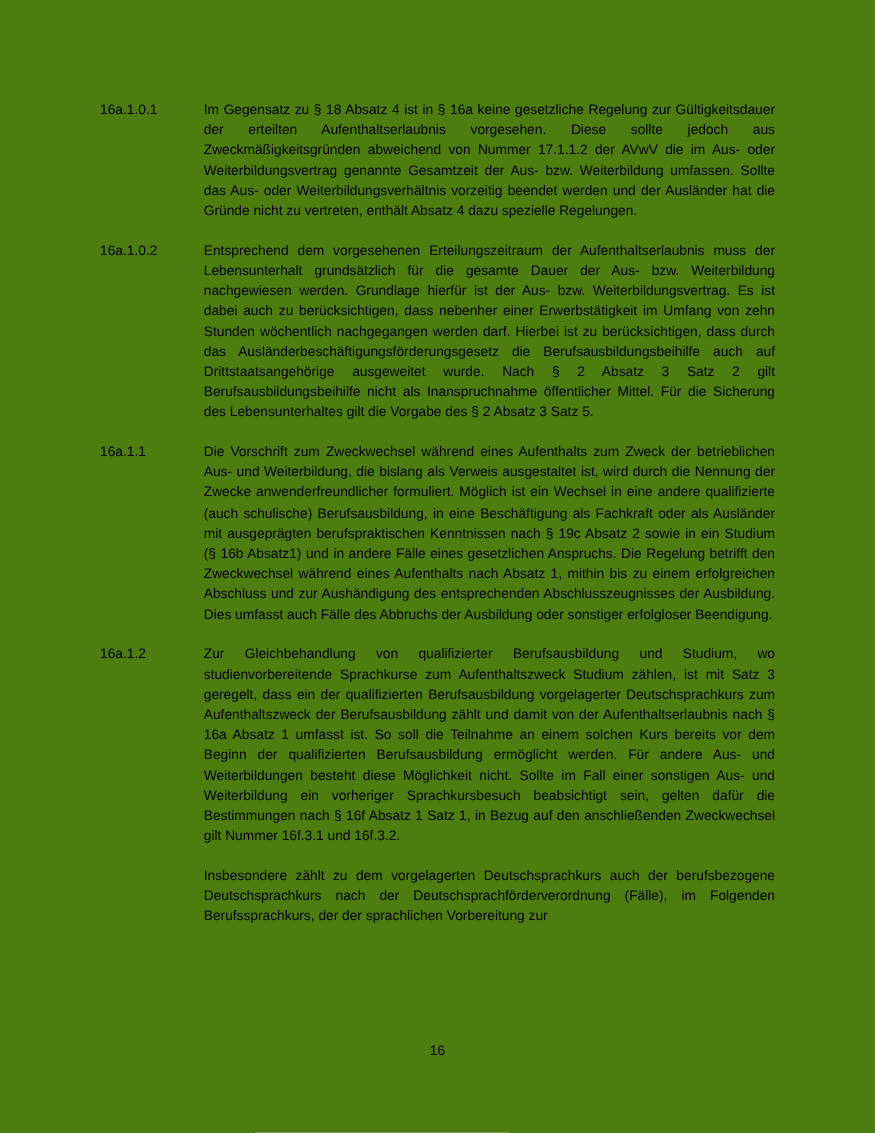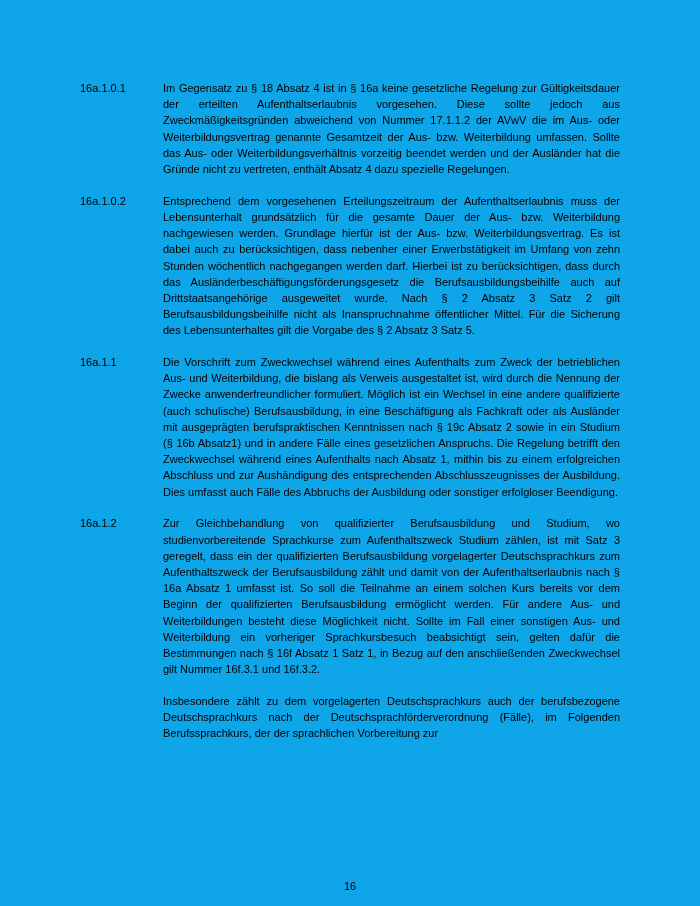--- a/index.html
+++ b/index.html
@@ -10,21 +10,21 @@
     width: 700px;
     height: 906px;
     background: #ffffff;
     color: #000000;
     font-family: "Liberation Sans", "DejaVu Sans", sans-serif;
   }
   .page {
     position: relative;
     width: 700px;
     height: 906px;
-    background: #0ea5e9;
+    background: #4d7c0f;
     overflow: hidden;
   }
   .content {
     position: absolute;
     left: 80px;
     top: 80px;
     width: 540px;
   }
   .para {
     display: flex;
@@ -41,21 +41,21 @@
   }
   .para .body {
     flex: none;
     width: 457px;
     text-align: justify;
     text-justify: inter-word;
   }
   .footer {
     position: absolute;
     left: 0;
-    top: 878px;
+    top: 833px;
     width: 700px;
     text-align: center;
     font-size: 11px;
     line-height: 16.2px;
   }
 </style>
 </head>
 <body>
 
 <div class="page">

